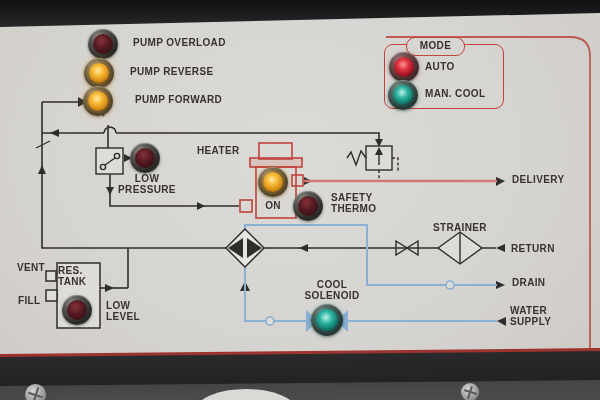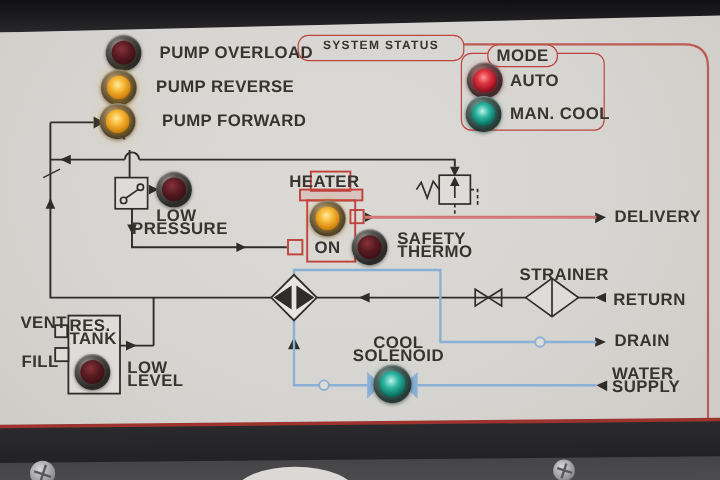--- a/index.html
+++ b/index.html
@@ -1,19 +1,19 @@
 <!DOCTYPE html>
 <html><head>
 <meta charset="utf-8">
 <style>
   html,body{margin:0;padding:0;background:#111;}
   #stage{position:relative;width:600px;height:400px;overflow:hidden;
          background:radial-gradient(ellipse at 48% 38%, #dcdad6 0%, #d6d4d0 55%, #ccc9c5 100%);
          font-family:"Liberation Sans",sans-serif;}
-  .lbl{position:absolute;font-weight:bold;font-size:14px;line-height:10.5px;
+  .lbl{position:absolute;font-weight:bold;font-size:10px;line-height:10.5px;
        color:#37332f;letter-spacing:.35px;white-space:pre-line;}
   .center{text-align:center;}
   .title{font-size:10px;letter-spacing:1.1px;}
   svg.lines{position:absolute;left:0;top:0;z-index:1;}
   .lbl,.led,.redbox{z-index:2;}
   .redbox{position:absolute;border:1.6px solid #c0443c;border-radius:9px;background:transparent;}
   .modetag{background:#d8d6d2;display:flex;align-items:center;justify-content:center;}
   .led{position:absolute;width:30px;height:30px;border-radius:50%;
        background:radial-gradient(circle at 36% 30%, #a09e9a 0%, #5a5854 28%, #282826 68%, #403e3c 100%);
        box-shadow:0 1px 3px rgba(0,0,0,.45), inset 0 1px 1px rgba(255,255,255,.35);}
@@ -134,23 +134,20 @@
 
     <g stroke="#c0443c" stroke-width="1.6" fill="none">
       <rect x="259" y="143" width="33" height="16"></rect>
       <rect x="250" y="158" width="52" height="9" fill="rgba(192,68,60,0.14)"></rect>
       <rect x="256" y="167" width="40" height="51"></rect>
       <rect x="240" y="200" width="12" height="12"></rect>
       <rect x="292" y="175" width="11" height="11"></rect>
     </g>
   </svg>
 
-  <div class="redbox" style="left:248px;top:29px;width:137px;height:20px;">
-    <div class="lbl title center" style="left:0;right:0;top:4px;position:absolute;">SYSTEM STATUS</div>
-  </div>
   <div class="redbox" style="left:384px;top:44px;width:118px;height:63px;"></div>
   <div class="redbox modetag" style="left:406px;top:37px;width:57px;height:17px;">
     <span class="lbl" style="position:static;">MODE</span>
   </div>
 
   <div class="led red off" style="left:88px;top:29px;"></div>
   <div class="led amber on" style="left:84px;top:58px;"></div>
   <div class="led amber on" style="left:83px;top:86px;"></div>
   <div class="led red on" style="left:389px;top:52px;"></div>
   <div class="led teal on" style="left:388px;top:80px;"></div>
@@ -168,21 +165,21 @@
   <div class="lbl center" style="left:110px;top:174px;width:74px;">LOW
 PRESSURE</div>
   <div class="lbl center" style="left:256px;top:201px;width:34px;">ON</div>
   <div class="lbl" style="left:331px;top:193px;">SAFETY
 THERMO</div>
   <div class="lbl center" style="left:294px;top:280px;width:76px;">COOL
 SOLENOID</div>
   <div class="lbl" style="left:106px;top:301px;">LOW
 LEVEL</div>
 
-  <div class="lbl" style="left:197px;top:146px;margin-left:44px;">HEATER</div>
+  <div class="lbl" style="left:197px;top:146px;">HEATER</div>
   <div class="lbl" style="left:512px;top:175px;">DELIVERY</div>
   <div class="lbl" style="left:433px;top:223px;">STRAINER</div>
   <div class="lbl" style="left:511px;top:244px;">RETURN</div>
   <div class="lbl" style="left:512px;top:278px;">DRAIN</div>
   <div class="lbl" style="left:510px;top:306px;">WATER
 SUPPLY</div>
   <div class="lbl" style="left:17px;top:263px;">VENT</div>
   <div class="lbl" style="left:18px;top:296px;">FILL</div>
   <div class="lbl center" style="left:58px;top:266px;width:24px;">RES.
 TANK</div>

